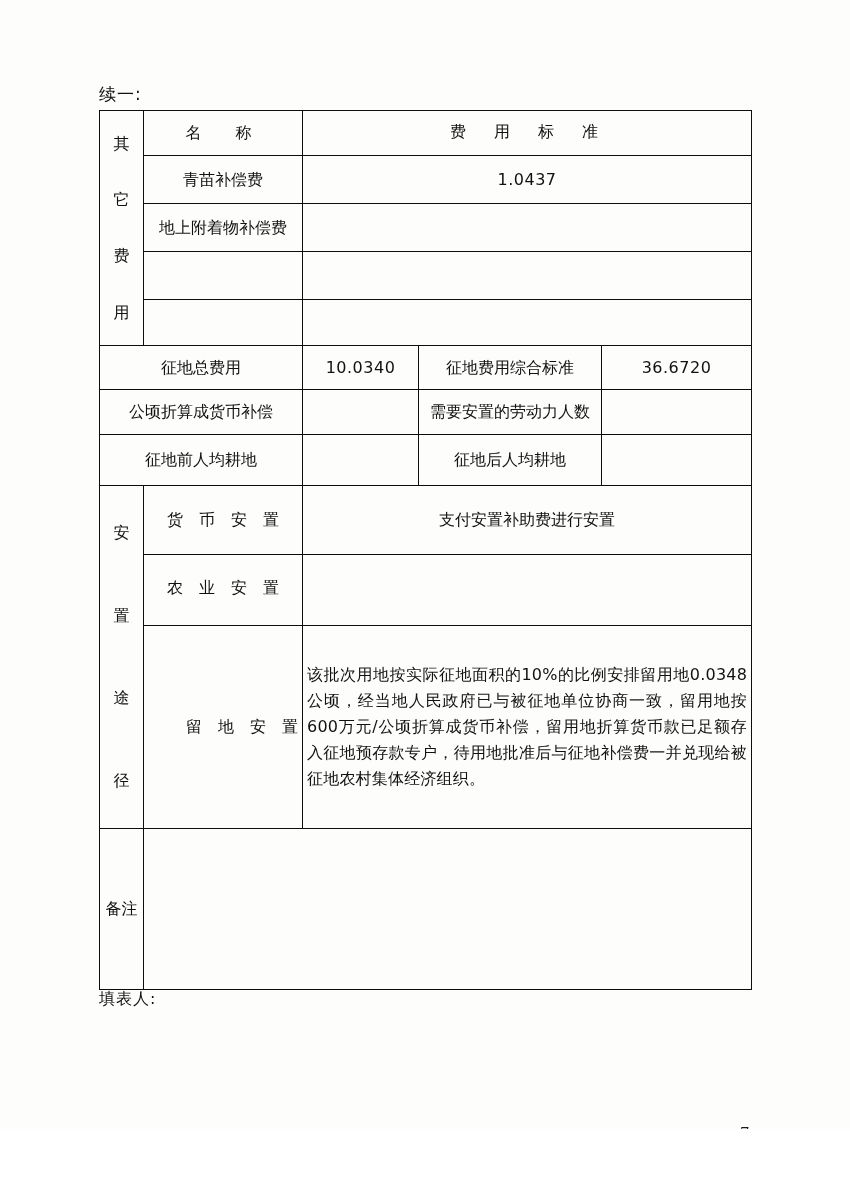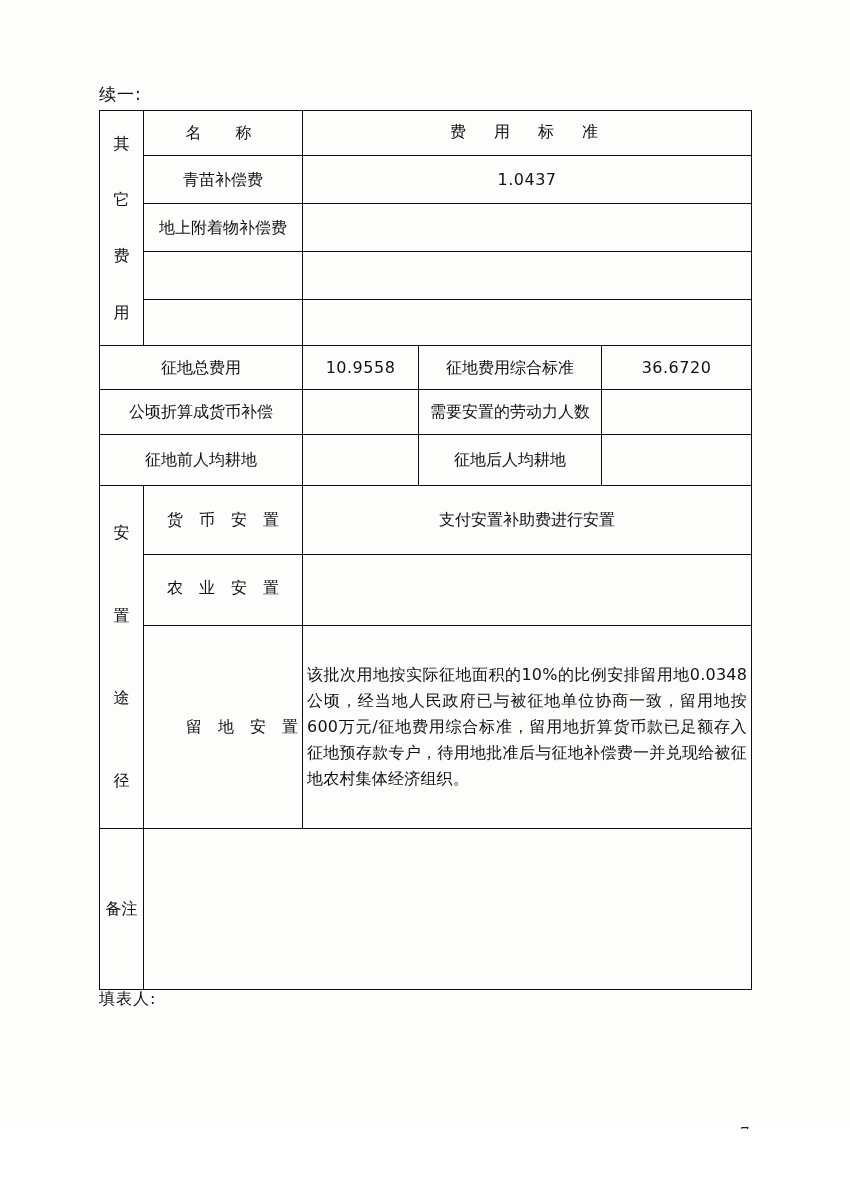--- a/index.html
+++ b/index.html
@@ -170,21 +170,21 @@
           <td colspan="3" class="numeric"></td>
         </tr>
 
         <tr>
           <td style="height:45px;"></td>
           <td colspan="3" class="numeric"></td>
         </tr>
 
         <tr>
           <td colspan="2" style="height:43px;">征地总费用</td>
-          <td class="numeric">10.9558</td>
+          <td class="numeric">10.0340</td>
           <td>征地费用综合标准</td>
           <td class="numeric">36.6720</td>
         </tr>
 
         <tr>
           <td colspan="2" style="height:44px;">公顷折算成货币补偿</td>
           <td class="numeric"></td>
           <td>需要安置的劳动力人数</td>
           <td class="numeric"></td>
         </tr>
@@ -210,21 +210,21 @@
         </tr>
 
         <tr>
           <td style="height:70px;font-family:Liberation Mono, monospace;">农　业　安　置</td>
           <td colspan="3" class="left-al"></td>
         </tr>
 
         <tr>
           <td style="height:202px;text-align:right;">留　地　安　置</td>
           <td colspan="3" class="para">
-            <div class="para-text">该批次用地按实际征地面积的10%的比例安排留用地0.0348公顷，经当地人民政府已与被征地单位协商一致，留用地按600万元/征地费用综合标准，留用地折算货币款已足额存入征地预存款专户，待用地批准后与征地补偿费一并兑现给被征地农村集体经济组织。</div>
+            <div class="para-text">该批次用地按实际征地面积的10%的比例安排留用地0.0348公顷，经当地人民政府已与被征地单位协商一致，留用地按600万元/公顷折算成货币补偿，留用地折算货币款已足额存入征地预存款专户，待用地批准后与征地补偿费一并兑现给被征地农村集体经济组织。</div>
           </td>
         </tr>
 
         <tr>
           <td class="vert" style="height:160px;">
             <div class="vert-inner" style="min-height:150px; ">
               <span>备注</span>
             </div>
           </td>
           <td colspan="4" class="para"></td>

